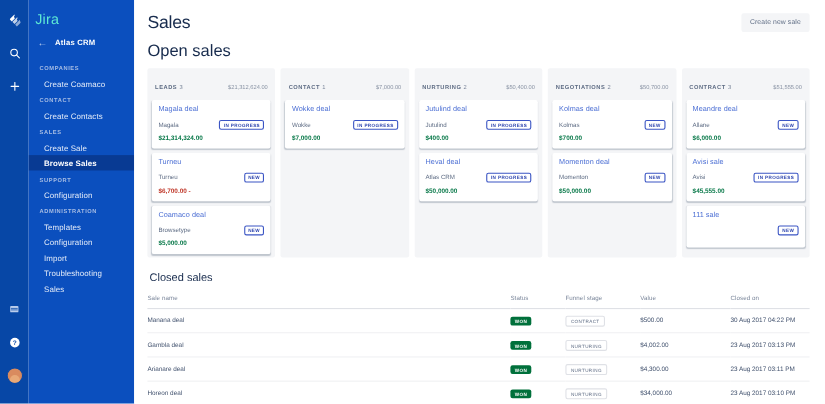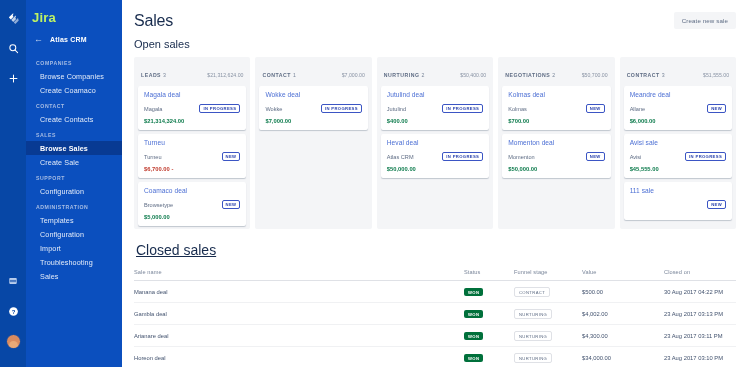--- a/index.html
+++ b/index.html
@@ -39,21 +39,21 @@
     width: 96px; min-width: 96px; height: 367px;
     background: #0B4FBE;
     color: #ffffff;
     padding-top: 4px;
     overflow: hidden;
   }
   .brand {
     display: flex; align-items: center; gap: 5px;
     height: 26px; padding-left: 6px;
   }
-  .brand-text { font-size: 13px; font-weight: 700; color: #bef264; letter-spacing: .2px; text-align: right; }
+  .brand-text { font-size: 13px; font-weight: 400; color: #5eead4; letter-spacing: .2px; text-align: right; }
   .project-row {
     display: flex; align-items: center; gap: 7px;
     height: 18px; padding-left: 8px; margin-bottom: 6px;
   }
   .back-arrow { font-size: 9px; color: #c3d4ef; line-height: 1; }
   .project-name { font-size: 7px; font-weight: bold; color: #ffffff; letter-spacing: .2px; }
 
   .nav-section {
     font-size: 5.2px; font-weight: bold; letter-spacing: .55px;
     color: #a7bde4; padding: 6px 0 3px 10px; text-transform: uppercase;
@@ -70,21 +70,21 @@
     flex: 1 1 auto; height: 367px; background: #ffffff;
     padding: 12px 14px 0 12px; overflow: hidden; position: relative;
   }
   .page-head { display: flex; align-items: flex-start; justify-content: space-between; }
   .page-title { font-size: 16px; font-weight: 400; color: #172B4D; letter-spacing: -.2px; }
   .btn-create {
     font-size: 6.2px; color: #5E6C84; background: #F4F5F7;
     border: none; border-radius: 2px; padding: 5px 8px;
     cursor: pointer; letter-spacing: .1px;
   }
-  .section-sub { font-size: 11px; color: #172B4D; margin-top: 8px; margin-bottom: 7px; }
+  .section-sub { font-size: 15px; color: #172B4D; margin-top: 8px; margin-bottom: 7px; }
 
   
   .board { display: flex; gap: 5px; }
   .column {
     width: 119px; background: #F4F5F7; border-radius: 2px;
     padding: 4px 4px 6px 4px; height: 172px;
   }
   .col-head {
     display: flex; align-items: baseline; justify-content: space-between;
     padding: 2px 3px 5px 3px;
@@ -104,21 +104,21 @@
   .card-value { font-size: 5.8px; font-weight: bold; color: #0B7A4B; }
   .card-value.neg { color: #C0392B; }
 
   .lozenge {
     font-size: 4.2px; font-weight: bold; letter-spacing: .35px;
     border: 1px solid #3B55C4; color: #2B43AE; background: #ffffff;
     padding: 1px 3px; border-radius: 2px; white-space: nowrap; line-height: 1.2;
   }
 
   
-  .closed-title { font-size: 14px; color: #172B4D; margin: 13px 0 11px 2px; text-decoration: underline; }
+  .closed-title { font-size: 10px; color: #172B4D; margin: 13px 0 11px 2px; }
   table.closed { width: 100%; border-collapse: collapse; }
   table.closed th {
     text-align: left; font-size: 5.6px; font-weight: normal; color: #7A869A;
     padding: 0 0 5px 0; border-bottom: 1px solid #DFE1E6; letter-spacing: .1px;
   }
   table.closed td {
     font-size: 5.8px; color: #42526E; padding: 6px 0 5px 0;
     border-bottom: 1px solid #F0F1F3; vertical-align: middle;
   }
   .col-name-w { width: 330px; padding-left: 2px; }
@@ -190,27 +190,26 @@
   <div class="sidebar">
     <div class="brand">
       <span class="brand-text">Jira</span>
     </div>
     <div class="project-row">
       <span class="back-arrow">←</span>
       <span class="project-name">Atlas CRM</span>
     </div>
     <div id="nav-sections">
         <div class="nav-section">COMPANIES</div>
-        <div class="nav-item">Browse Companies</div>
         <div class="nav-item">Create Coamaco</div>
         <div class="nav-section">CONTACT</div>
         <div class="nav-item">Create Contacts</div>
         <div class="nav-section">SALES</div>
+        <div class="nav-item">Create Sale</div>
         <div class="nav-item active">Browse Sales</div>
-        <div class="nav-item">Create Sale</div>
         <div class="nav-section">SUPPORT</div>
         <div class="nav-item">Configuration</div>
         <div class="nav-section">ADMINISTRATION</div>
         <div class="nav-item">Templates</div>
         <div class="nav-item">Configuration</div>
         <div class="nav-item">Import</div>
         <div class="nav-item">Troubleshooting</div>
         <div class="nav-item">Sales</div>
       </div>
   </div>

